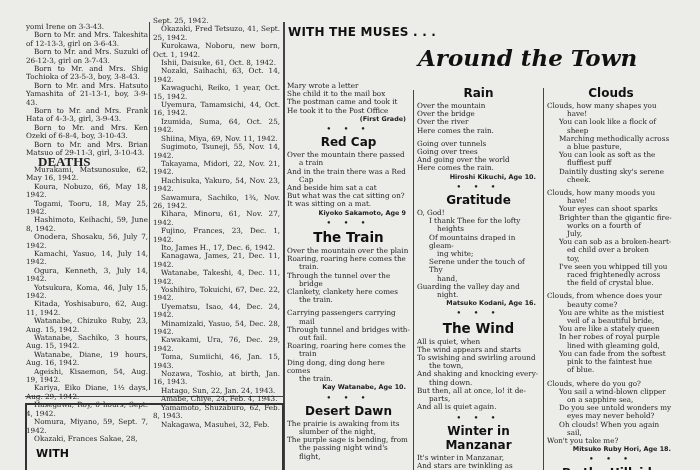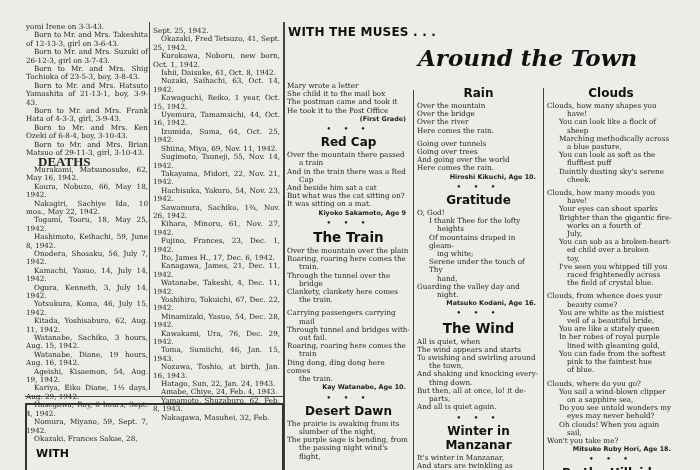--- a/index.html
+++ b/index.html
@@ -38,57 +38,58 @@
   <p class="entry">Born to Mr. and Mrs. Takeshita of 12-13-3, girl on 3-6-43.</p>
   <p class="entry">Born to Mr. and Mrs. Suzuki of 26-12-3, girl on 3-7-43.</p>
   <p class="entry">Born to Mr. and Mrs. Shig Tochioka of 23-5-3, boy, 3-8-43.</p>
   <p class="entry">Born to Mr. and Mrs. Hatsuto Yamashita of 21-13-1, boy, 3-9-43.</p>
   <p class="entry">Born to Mr. and Mrs. Frank Hata of 4-3-3, girl, 3-9-43.</p>
   <p class="entry">Born to Mr. and Mrs. Ken Ozeki of 6-8-4, boy, 3-10-43.</p>
   <p class="entry">Born to Mr. and Mrs. Brian Matsuo of 29-11-3, girl, 3-10-43.</p>
   <p class="deaths">DEATHS</p>
   <p class="entry">Murakami, Matsunosuke, 62, May 16, 1942.</p>
   <p class="entry">Koura, Nobuzo, 66, May 18, 1942.</p>
-  <p class="entry">Nakagiri, Sachiye Ida, 10 mos., May 22, 1942.</p>
   <p class="entry">Togami, Tooru, 18, May 25, 1942.</p>
   <p class="entry">Hashimoto, Keihachi, 59, June 8, 1942.</p>
   <p class="entry">Onodera, Shosaku, 56, July 7, 1942.</p>
   <p class="entry">Kamachi, Yasuo, 14, July 14, 1942.</p>
   <p class="entry">Ogura, Kenneth, 3, July 14, 1942.</p>
   <p class="entry">Yotsukura, Koma, 46, July 15, 1942.</p>
   <p class="entry">Kitada, Yoshisaburo, 62, Aug. 11, 1942.</p>
+  <p class="entry">Watanabe, Chizuko Ruby, 23, Aug. 15, 1942.</p>
   <p class="entry">Watanabe, Sachiko, 3 hours, Aug. 15, 1942.</p>
   <p class="entry">Watanabe, Diane, 19 hours, Aug. 16, 1942.</p>
   <p class="entry">Ageishi, Kisaemon, 54, Aug. 19, 1942.</p>
   <p class="entry">Kariya, Eiko Diane, 1½ days, Aug. 29, 1942.</p>
   <p class="entry">Hasegawa, Roy, 6 hours, Sept. 4, 1942.</p>
   <p class="entry">Nomura, Miyano, 59, Sept. 7, 1942.</p>
   <p class="entry">Okazaki, Frances Sakae, 28,</p>
 </div>
 
-<div class="col" style="left:153px;top:27px;width:127px;">
+<div class="col" style="left:153px;top:17px;width:127px;">
   <p>Sept. 25, 1942.</p>
   <p class="entry">Okazaki, Fred Tetsuzo, 41, Sept. 25, 1942.</p>
   <p class="entry">Kurokawa, Noboru, new born, Oct. 1, 1942.</p>
   <p class="entry">Ishii, Daisuke, 61, Oct. 8, 1942.</p>
   <p class="entry">Nozaki, Saihachi, 63, Oct. 14, 1942.</p>
   <p class="entry">Kawaguchi, Reiko, 1 year, Oct. 15, 1942.</p>
   <p class="entry">Uyemura, Tamamsichi, 44, Oct. 16, 1942.</p>
   <p class="entry">Izumida, Suma, 64, Oct. 25, 1942.</p>
   <p class="entry">Shiina, Miya, 69, Nov. 11, 1942.</p>
   <p class="entry">Sugimoto, Tsuneji, 55, Nov. 14, 1942.</p>
   <p class="entry">Takayama, Midori, 22, Nov. 21, 1942.</p>
   <p class="entry">Hachisuka, Yakuro, 54, Nov. 23, 1942.</p>
   <p class="entry">Sawamura, Sachiko, 1¾, Nov. 26, 1942.</p>
   <p class="entry">Kihara, Minoru, 61, Nov. 27, 1942.</p>
   <p class="entry">Fujino, Frances, 23, Dec. 1, 1942.</p>
   <p class="entry">Ito, James H., 17, Dec. 6, 1942.</p>
   <p class="entry">Kanagawa, James, 21, Dec. 11, 1942.</p>
   <p class="entry">Watanabe, Takeshi, 4, Dec. 11, 1942.</p>
   <p class="entry">Yoshihiro, Tokuichi, 67, Dec. 22, 1942.</p>
+  <p class="entry">Uyematsu, Isao, 44, Dec. 24, 1942.</p>
   <p class="entry">Minamizaki, Yasuo, 54, Dec. 28, 1942.</p>
   <p class="entry">Kawakami, Ura, 76, Dec. 29, 1942.</p>
   <p class="entry">Toma, Sumiichi, 46, Jan. 15, 1943.</p>
   <p class="entry">Nozawa, Toshio, at birth, Jan. 16, 1943.</p>
   <p class="entry">Hatago, Sun, 22, Jan. 24, 1943.</p>
   <p class="entry">Amabe, Chiye, 24, Feb. 4, 1943.</p>
   <p class="entry">Yamamoto, Shuzaburo, 62, Feb. 8, 1943.</p>
   <p class="entry">Nakagawa, Masuhei, 32, Feb.</p>
 </div>
 

